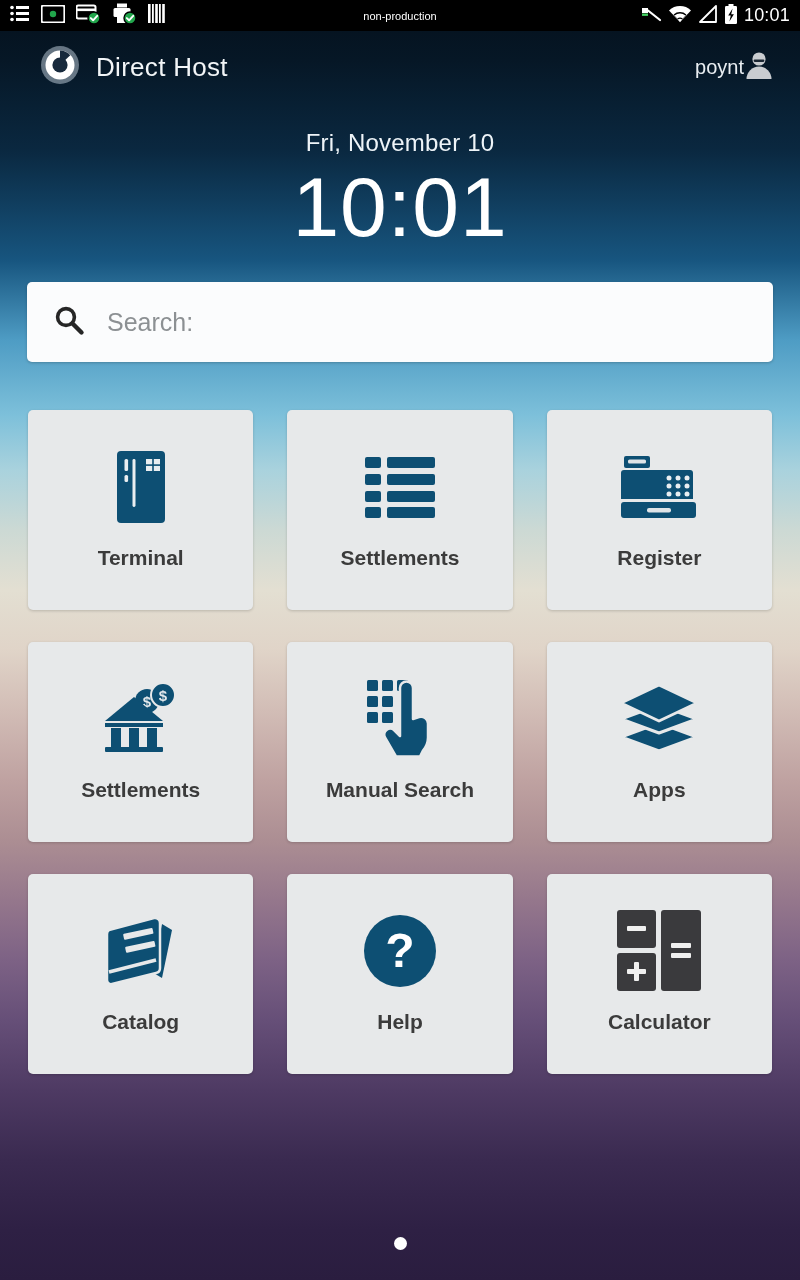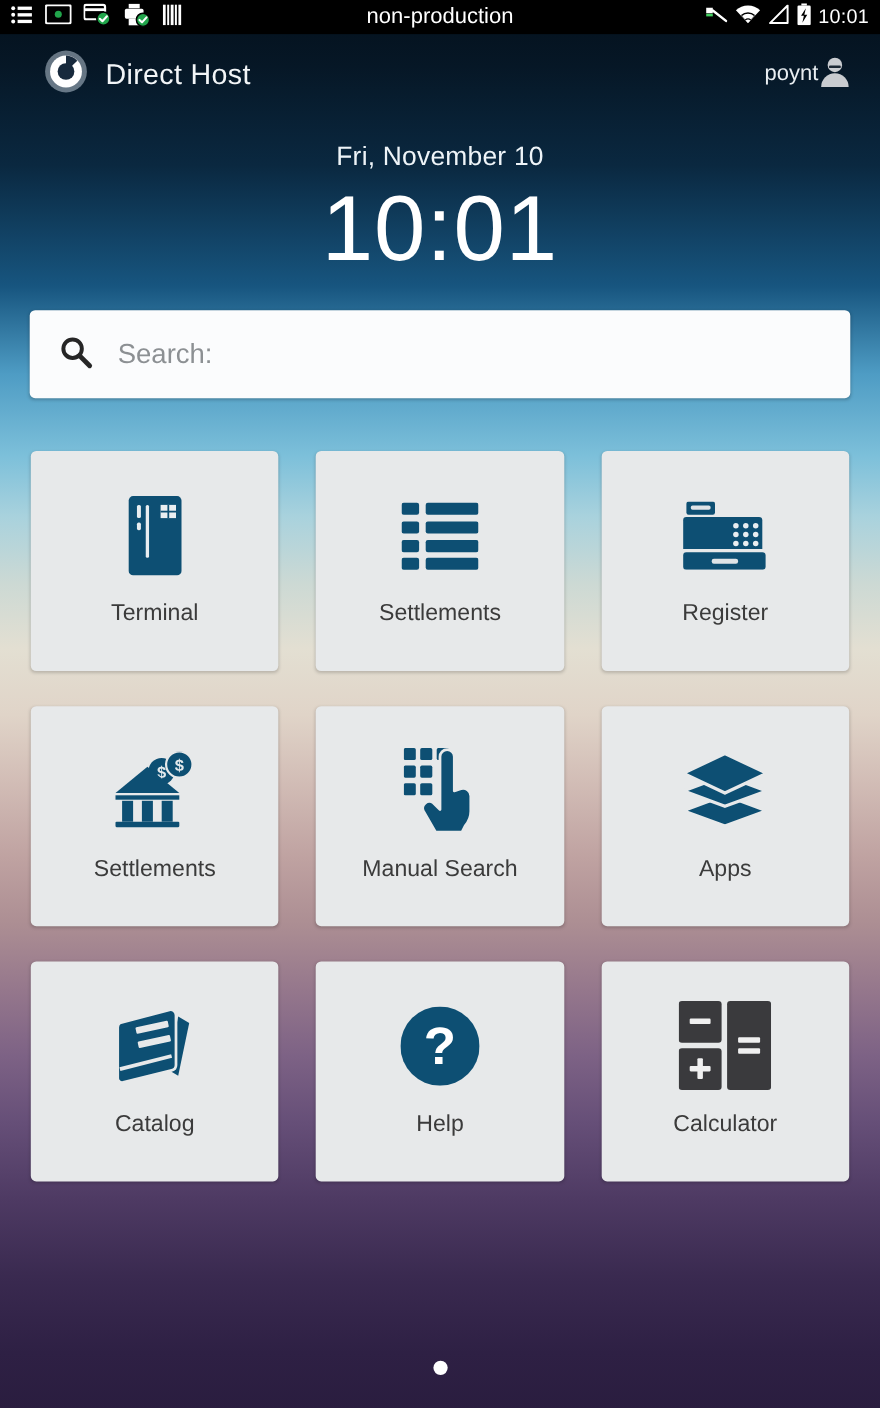--- a/index.html
+++ b/index.html
@@ -48,21 +48,21 @@
     align-items: center;
     padding: 0 10px;
     z-index: 20;
   }
   .sb-left { display: flex; align-items: center; gap: 11px; }
   .sb-center {
     position: absolute;
     left: 0; right: 0;
     text-align: center;
     color: #ffffff;
-    font-size: 20px;
+    font-size: 11px;
     pointer-events: none;
   }
   .sb-right {
     margin-left: auto;
     display: flex;
     align-items: center;
     gap: 6px;
     z-index: 2;
   }
   .sb-clock { color: #ffffff; font-size: 18px; letter-spacing: .2px; }
@@ -151,21 +151,21 @@
   .tile-icon {
     height: 86px;
     display: flex;
     align-items: center;
     justify-content: center;
   }
   .tile-label {
     margin-top: 16px;
     font-size: 21px;
     color: #3b3b3b;
-    font-weight: 400;
+    font-weight: 700;
   }
 
   
   #page-indicator {
     position: absolute;
     bottom: 30px;
     left: 0; right: 0;
     display: flex;
     justify-content: center;
     gap: 12px;

